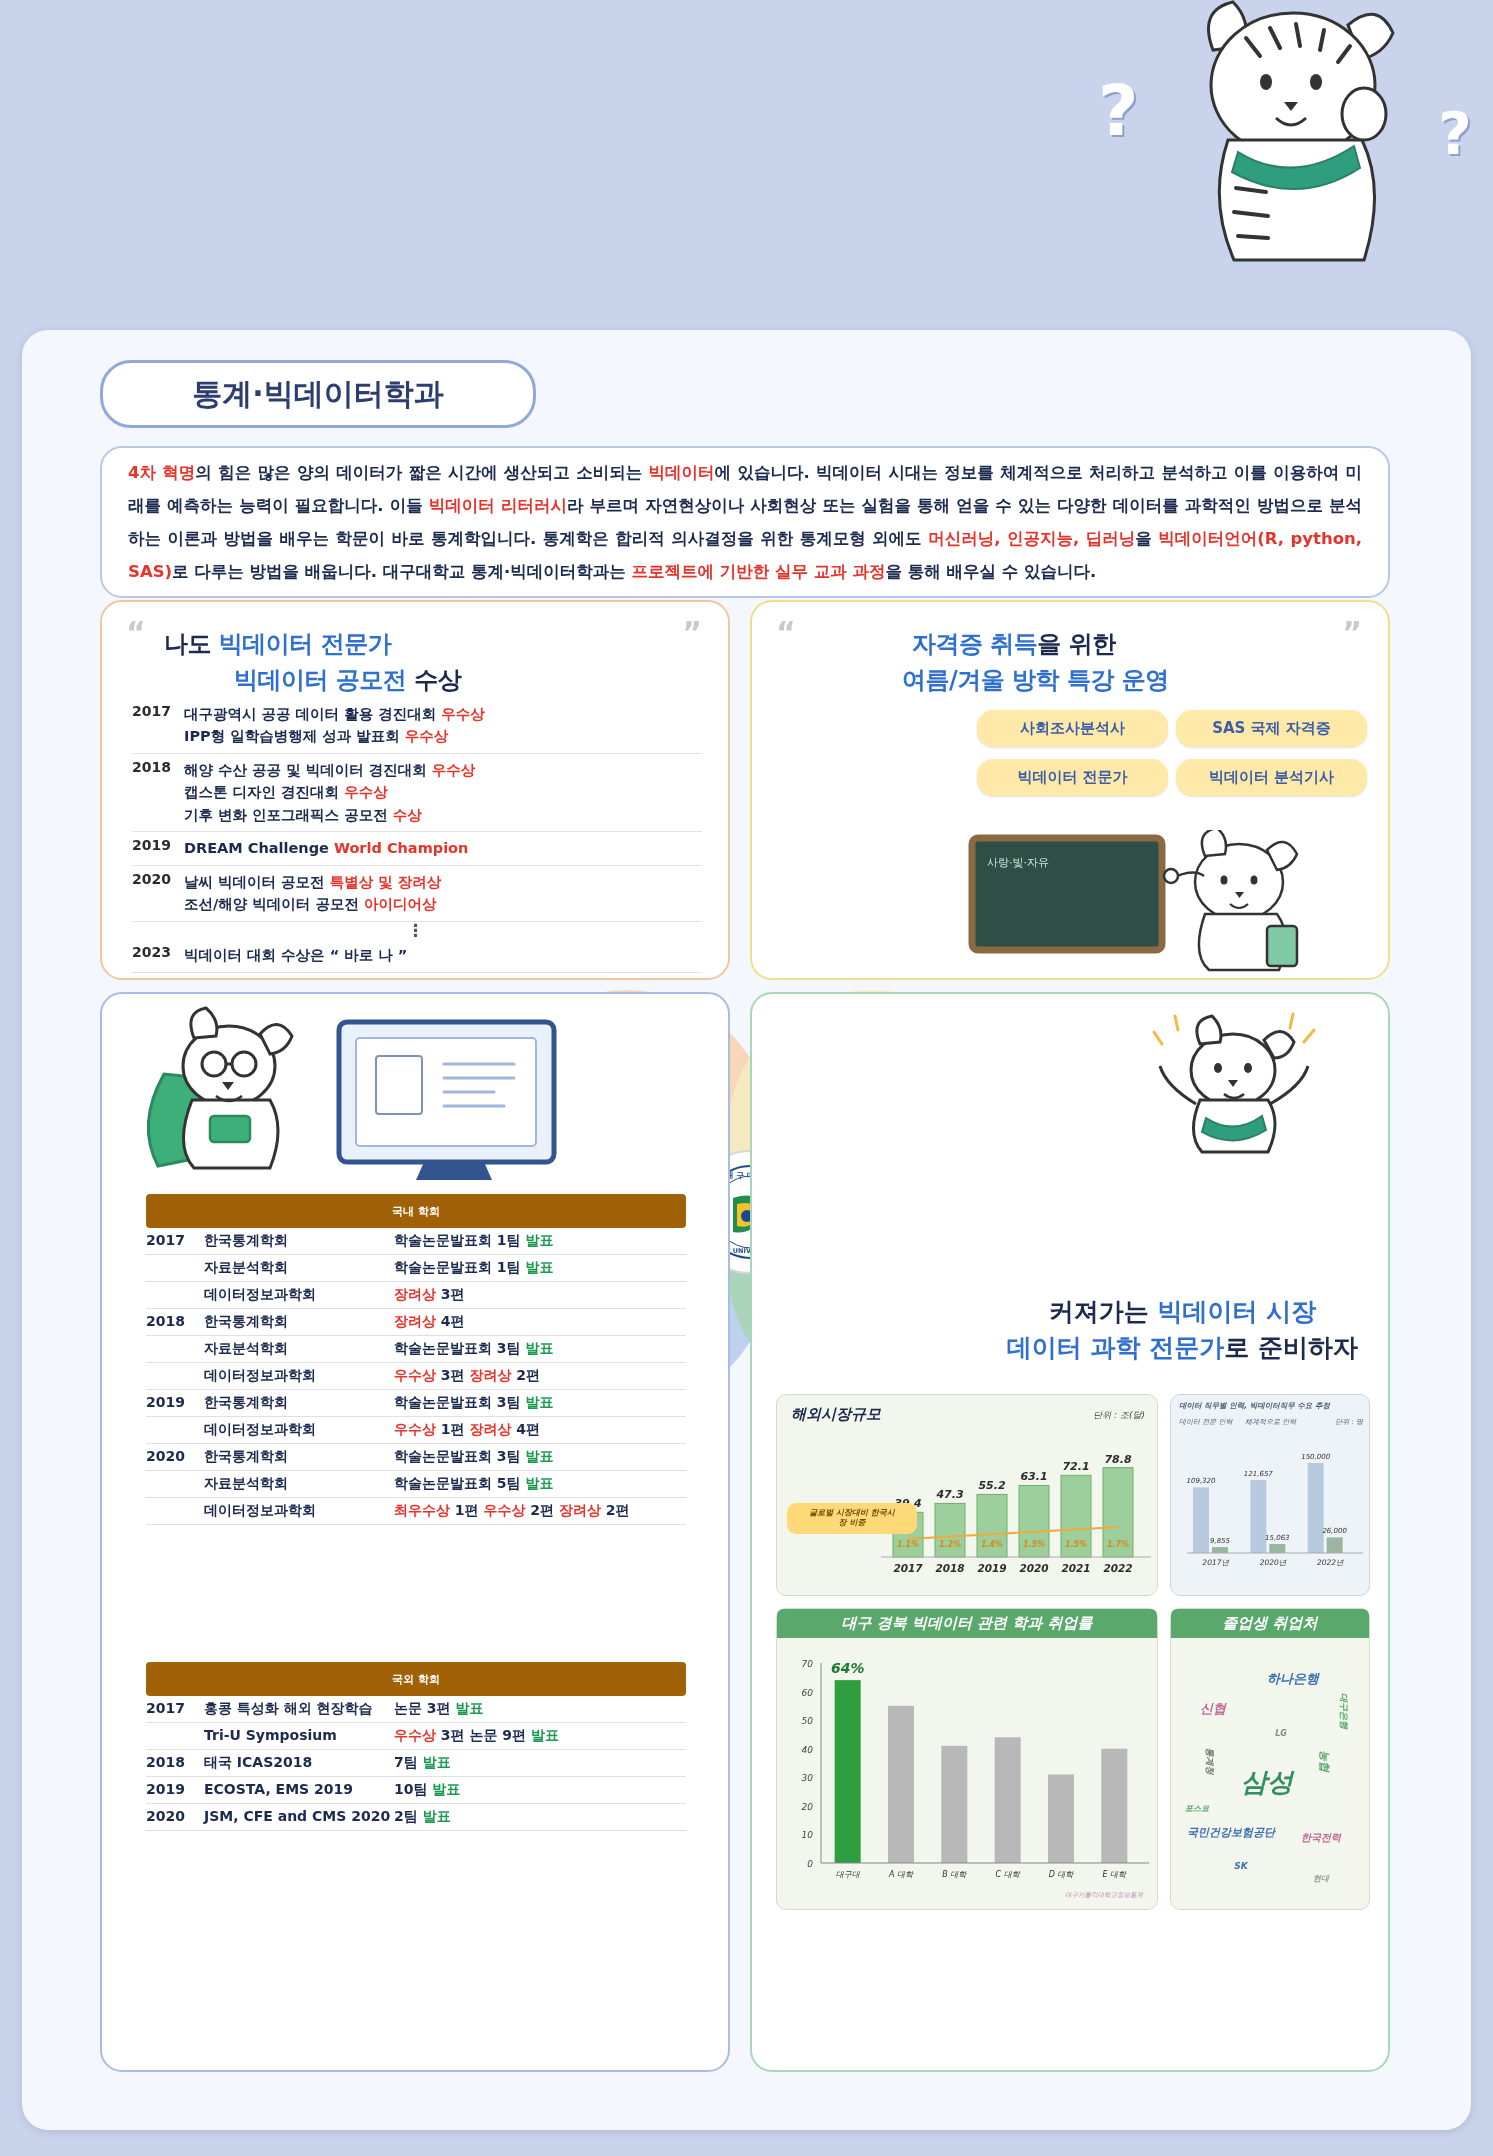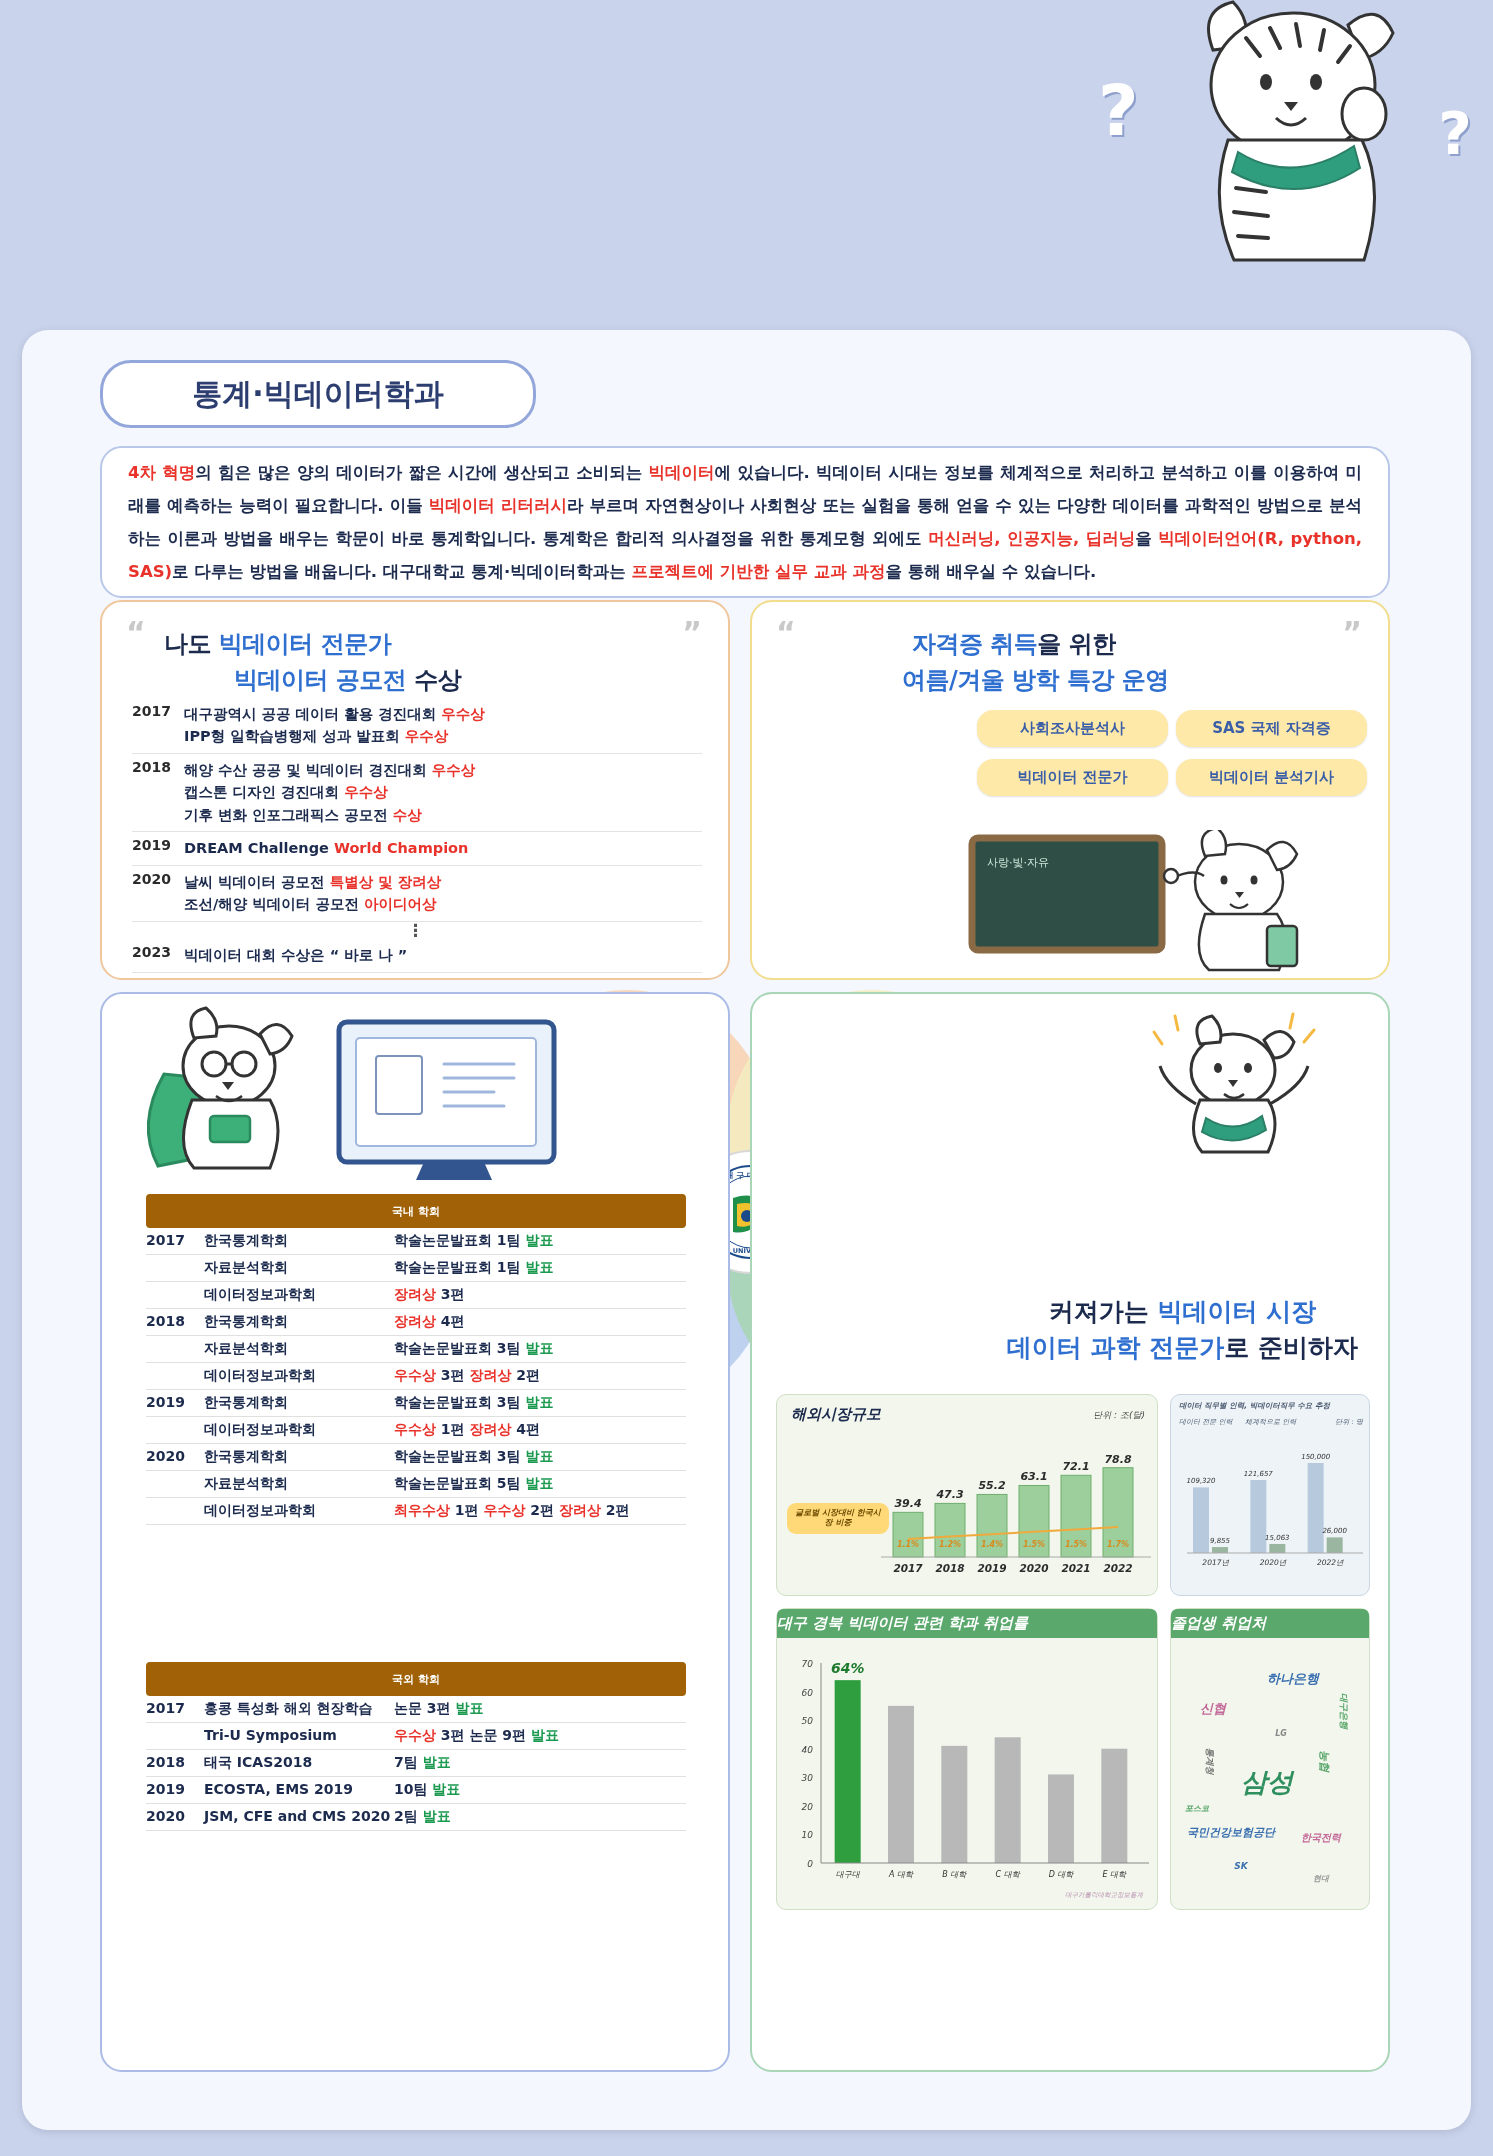--- a/index.html
+++ b/index.html
@@ -89,21 +89,21 @@
   .conf-row{display:flex;border-bottom:1px solid #e0e0e0;padding:4px 0;}
   .conf-year{width:58px;flex:none;}
   .conf-name{width:190px;flex:none;}
   .conf-res{flex:1;}
   .g{color:#1b9a4f;}
 
   
   .job-title{position:absolute;right:30px;top:300px;text-align:center;font-size:25px;font-weight:bold;color:#1b2a4d;line-height:1.45;margin-left:47px;}
   .job-title .blue{color:#2f6fd0;}
   .chart-box{position:absolute;background:#f2f6ec;border:1px solid #cfe0c6;border-radius:10px;font-style:italic;}
-  .chart-head{background:#5aa86c;color:#fff;font-size:15px;font-weight:bold;padding:5px 0;border-radius:6px 6px 0 0;}
+  .chart-head{background:#5aa86c;color:#fff;font-size:15px;font-weight:bold;text-align:center;padding:5px 0;border-radius:6px 6px 0 0;}
   svg{display:block;}
 </style>
 </head>
 <body>
 
 <div class="header">
 
   <div class="mascot-top">
     <svg width="320" height="300" viewBox="0 0 320 300">
       <g stroke="#333" stroke-width="3" fill="#fff">
@@ -447,21 +447,21 @@
           <text x="299" y="131" font-size="10.5" font-weight="bold" text-anchor="middle" fill="#2b2b2b" font-family="DejaVu Sans, sans-serif">2021</text>
           <text x="299" y="106" font-size="8" font-weight="bold" text-anchor="middle" fill="#d98b1d" font-family="DejaVu Sans, sans-serif">1.5%</text>
           <rect x="326" y="26.693333333333342" width="30" height="89.30666666666666" fill="#9ccf9c" stroke="#6fae6f" stroke-width="1"></rect>
           <text x="341" y="21.693333333333342" font-size="11" font-weight="bold" text-anchor="middle" fill="#2b2b2b" font-family="DejaVu Sans, sans-serif">78.8</text>
           <text x="341" y="131" font-size="10.5" font-weight="bold" text-anchor="middle" fill="#2b2b2b" font-family="DejaVu Sans, sans-serif">2022</text>
           <text x="341" y="106" font-size="8" font-weight="bold" text-anchor="middle" fill="#d98b1d" font-family="DejaVu Sans, sans-serif">1.7%</text>
           <polyline points="131,98 173,95.6 215,93.2 257,90.8 299,88.4 341,86" fill="none" stroke="#f0a93b" stroke-width="2"></polyline>
           <line x1="104" y1="116" x2="374" y2="116" stroke="#aaa" stroke-width="1"></line>
         </svg>
       <div style="position:absolute;left:10px;top:108px;width:92px;background:#ffd977;border-radius:9px;
-                  font-size:8px;font-weight:bold;color:#6b4a00;text-align:center;padding:5px 5px;line-height:1.3;">글로벌 시장대비 한국시장 비중</div>
+                  font-size:8px;font-weight:bold;color:#6b4a00;text-align:center;padding:5px 19px;line-height:1.3;">글로벌 시장대비 한국시장 비중</div>
     </div>
 
     <div class="chart-box" style="left:418px;top:400px;width:198px;height:200px;background:#eef3f7;border-color:#c9d6e2;">
       <div style="position:absolute;left:8px;top:6px;font-size:7.5px;color:#4a5a70;font-weight:bold;">데이터 직무별 인력, 빅데이터직무 수요 추정</div>
       <div style="position:absolute;left:8px;top:22px;font-size:7px;color:#4a5a70;">데이터 전문 인력</div>
       <div style="position:absolute;left:74px;top:22px;font-size:7px;color:#4a5a70;">체계적으로 인력</div>
       <div style="position:absolute;right:6px;top:22px;font-size:7px;color:#4a5a70;">단위 : 명</div>
       <svg id="svg-manpower" width="198" height="150" viewBox="0 0 198 150" style="position:absolute;left:0;top:46px;">
           <rect x="22" y="46.408" width="16" height="65.592" fill="#b6c9dd"></rect>
           <rect x="41" y="106.087" width="16" height="5.913" fill="#9bb6a0"></rect>

